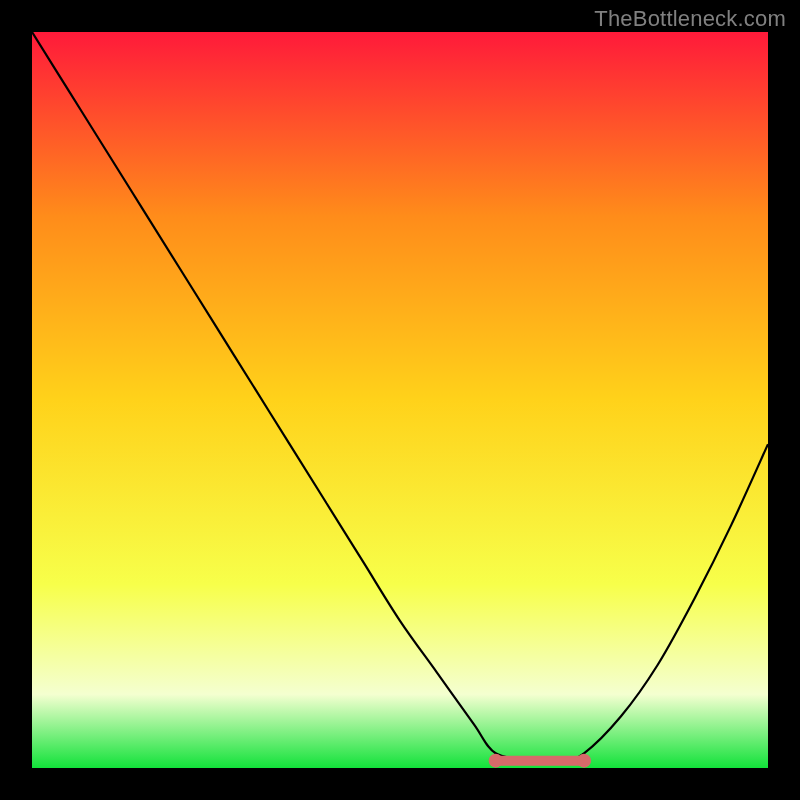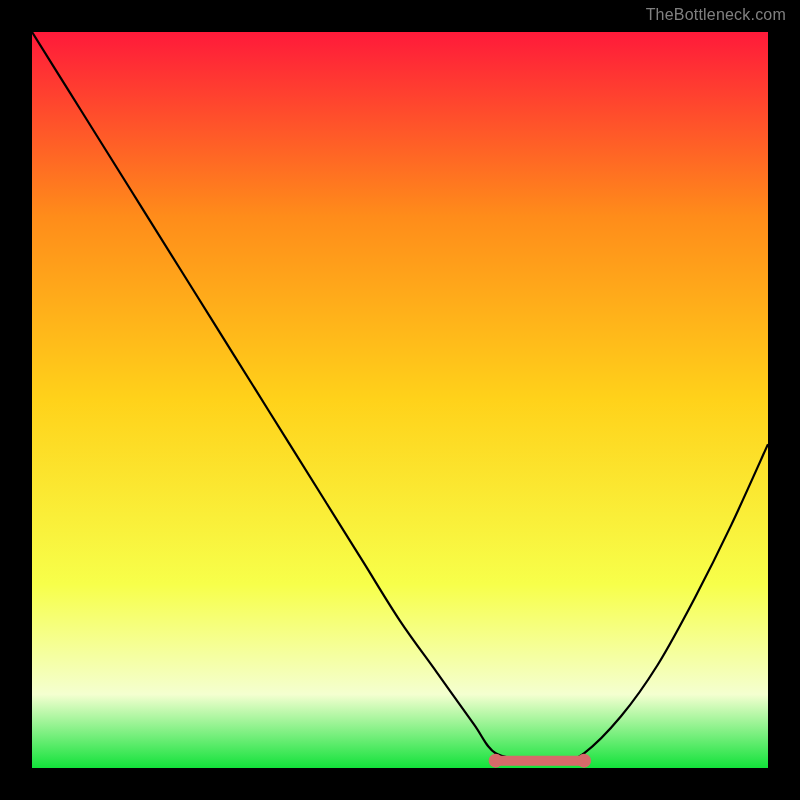--- a/index.html
+++ b/index.html
@@ -23,21 +23,21 @@
     left: 32px;
     top: 32px;
     width: 736px;
     height: 736px;
   }
   .watermark {
     position: absolute;
     top: 6px;
     right: 14px;
     font-family: Arial, Helvetica, sans-serif;
-    font-size: 16px;
+    font-size: 22px;
     color: #808080;
     letter-spacing: 0.2px;
     user-select: none;
   }
   svg { display: block; }
 </style>
 </head>
 <body>
 
 <div class="frame">

